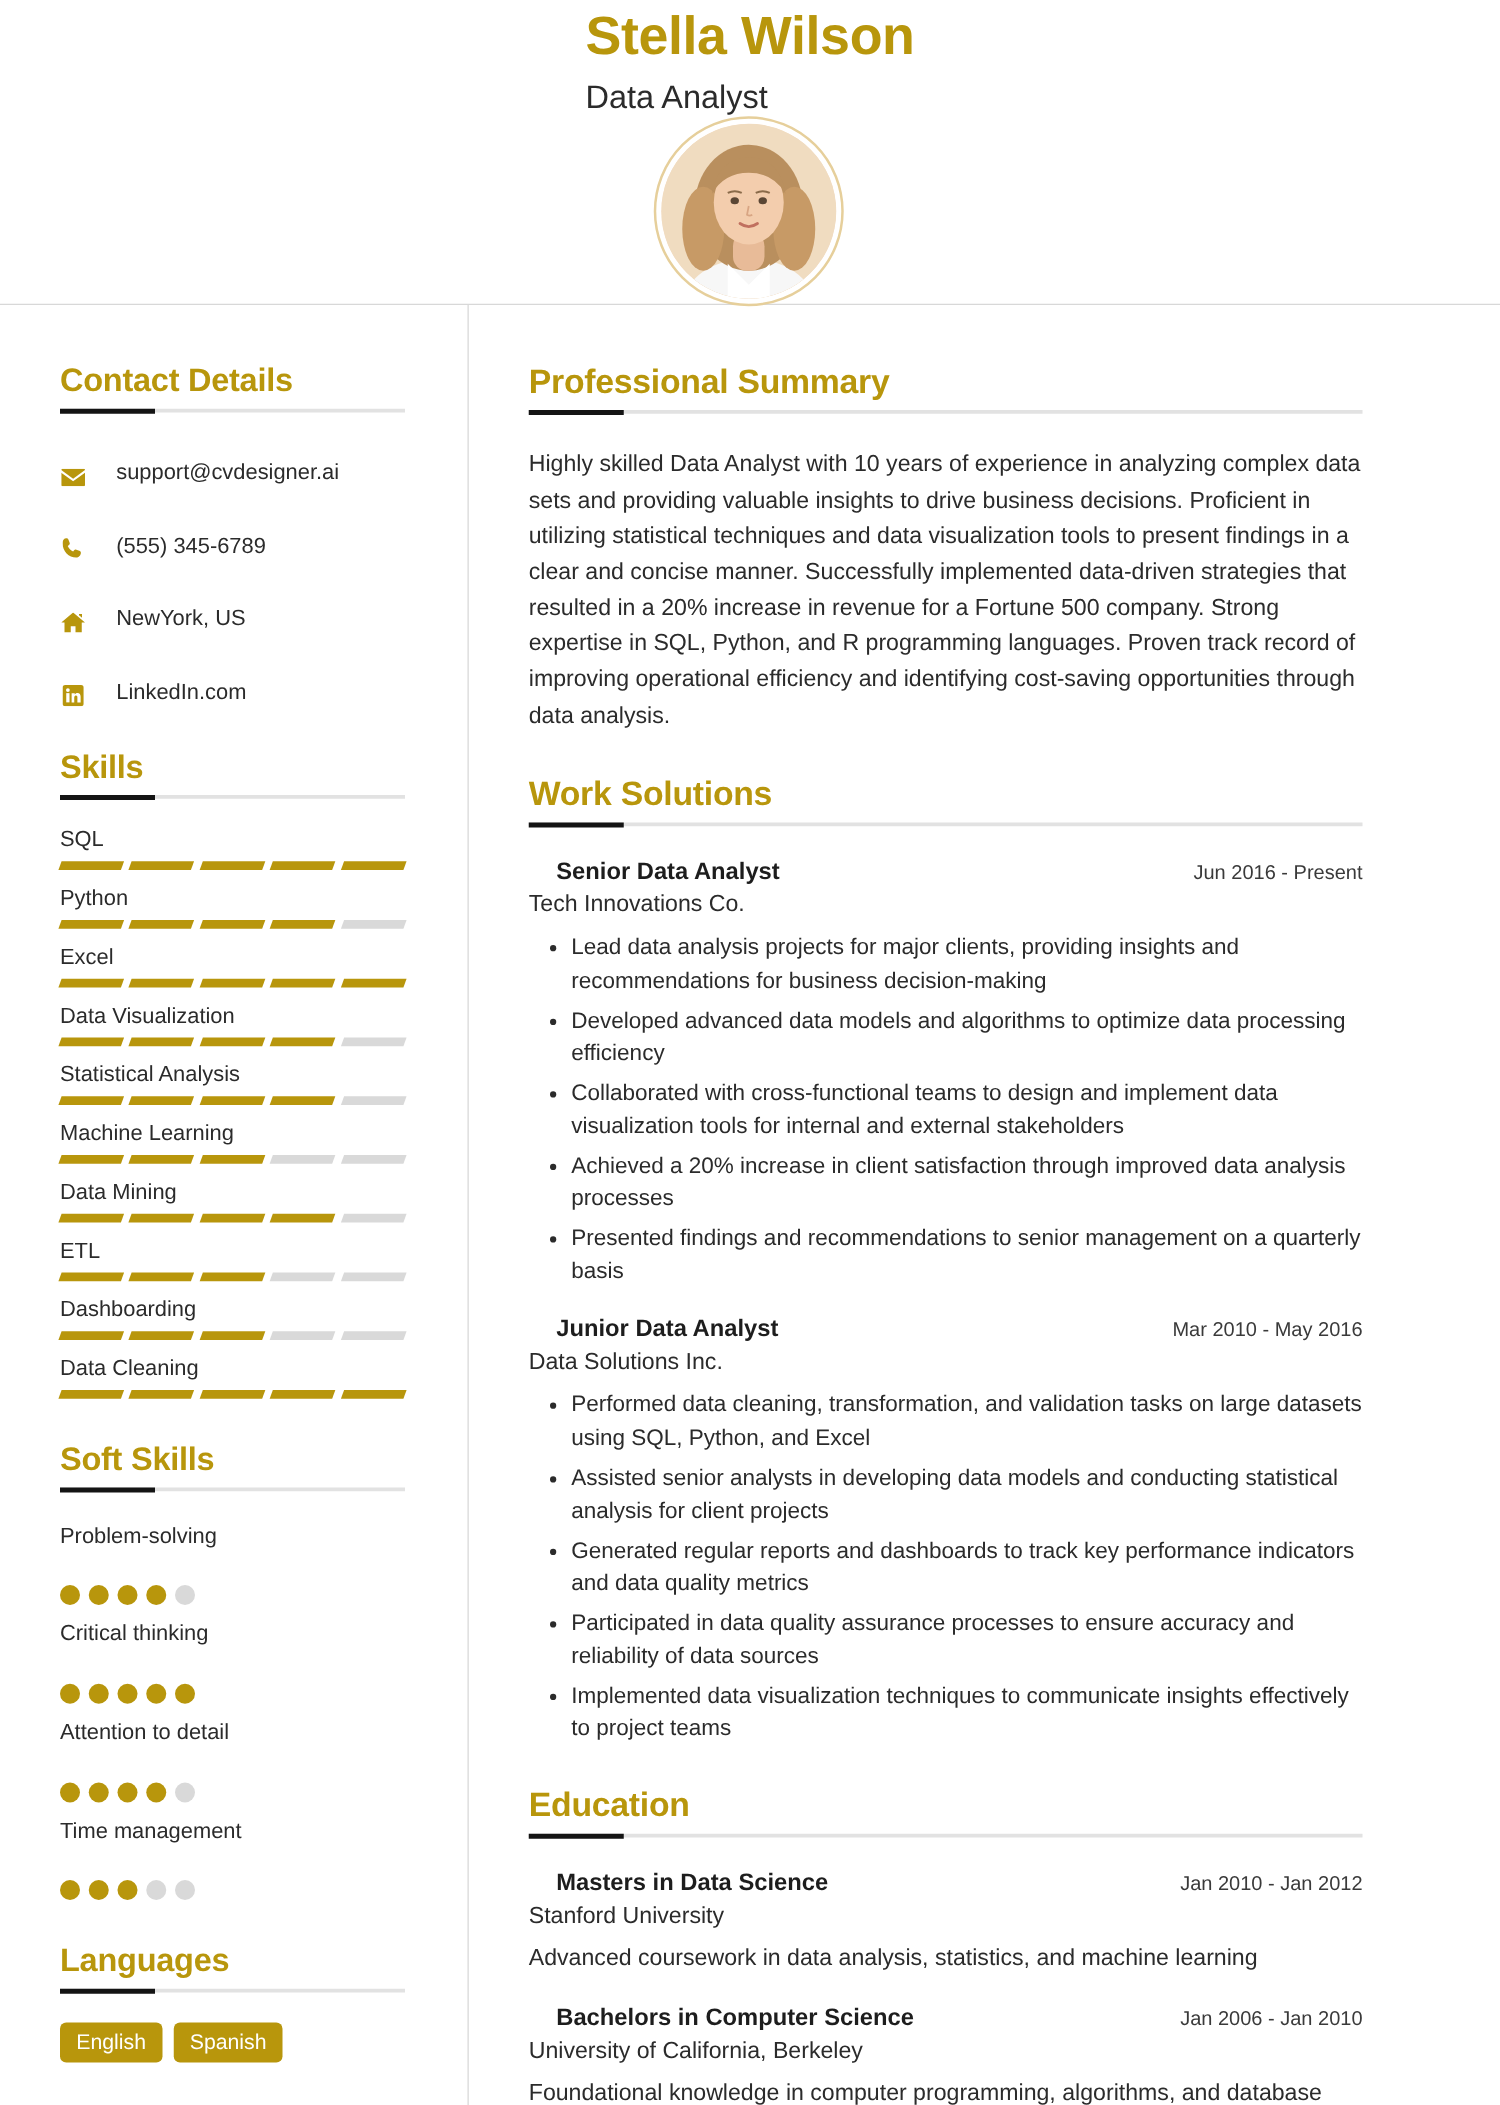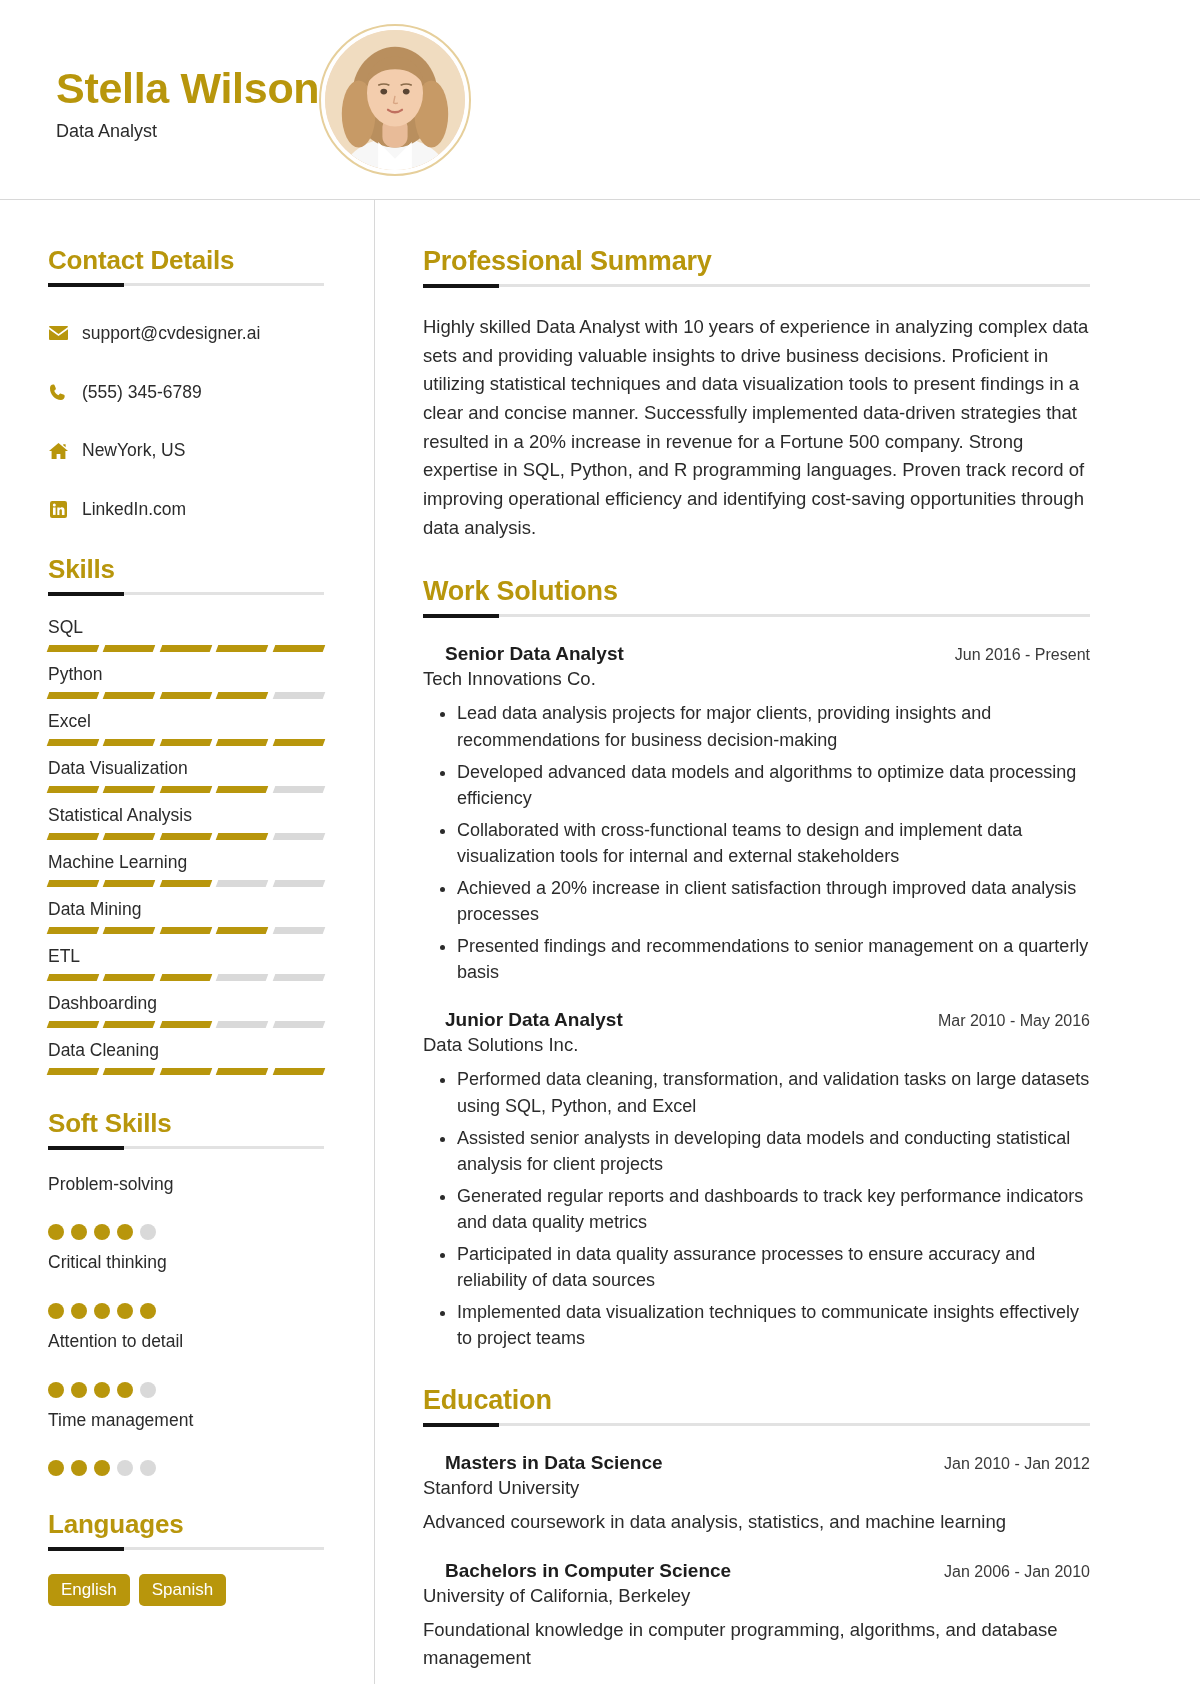--- a/index.html
+++ b/index.html
@@ -13,38 +13,39 @@
     position: relative;
     width: 1200px;
     min-height: 1684px;
     background: #ffffff;
     overflow: hidden;
   }
 
   
   .header {
     position: relative;
-    height: 200px;
+    height: 244px;
     padding: 0 56px;
     display: flex;
     align-items: center;
-    justify-content: flex-start;
+    justify-content: center;
     border-bottom: 1px solid #d8d8d8;
+    flex-direction: column;
   }
   .header-left { padding-top: 8px; }
   .full-name {
     font-size: 43px;
     font-weight: bold;
     color: #b8960c;
     letter-spacing: -0.3px;
     line-height: 1.1;
   }
   .job-title {
     margin-top: 9px;
-    font-size: 18px;
+    font-size: 26px;
     color: #2b2b2b;
     font-weight: 400;
   }
   .avatar-wrap {
     width: 152px;
     height: 152px;
     border-radius: 50%;
     border: 2px solid #e6cf9b;
     padding: 4px;
     background: #fff;
@@ -99,22 +100,22 @@
     width: 76px;
     height: 4px;
     background: #141414;
   }
   .col-right .section-title { font-size: 27px; }
 
   
   .contact-list { margin-top: 26px; }
   .contact-row {
     display: flex;
-    align-items: center;
-    gap: 14px;
+    align-items: flex-end;
+    gap: 25px;
     margin-bottom: 13px;
     margin-top: 36px;
   }
   .contact-icon {
     width: 20px;
     flex: 0 0 20px;
     display: flex;
     align-items: center;
     justify-content: center;
     color: #b8960c;

